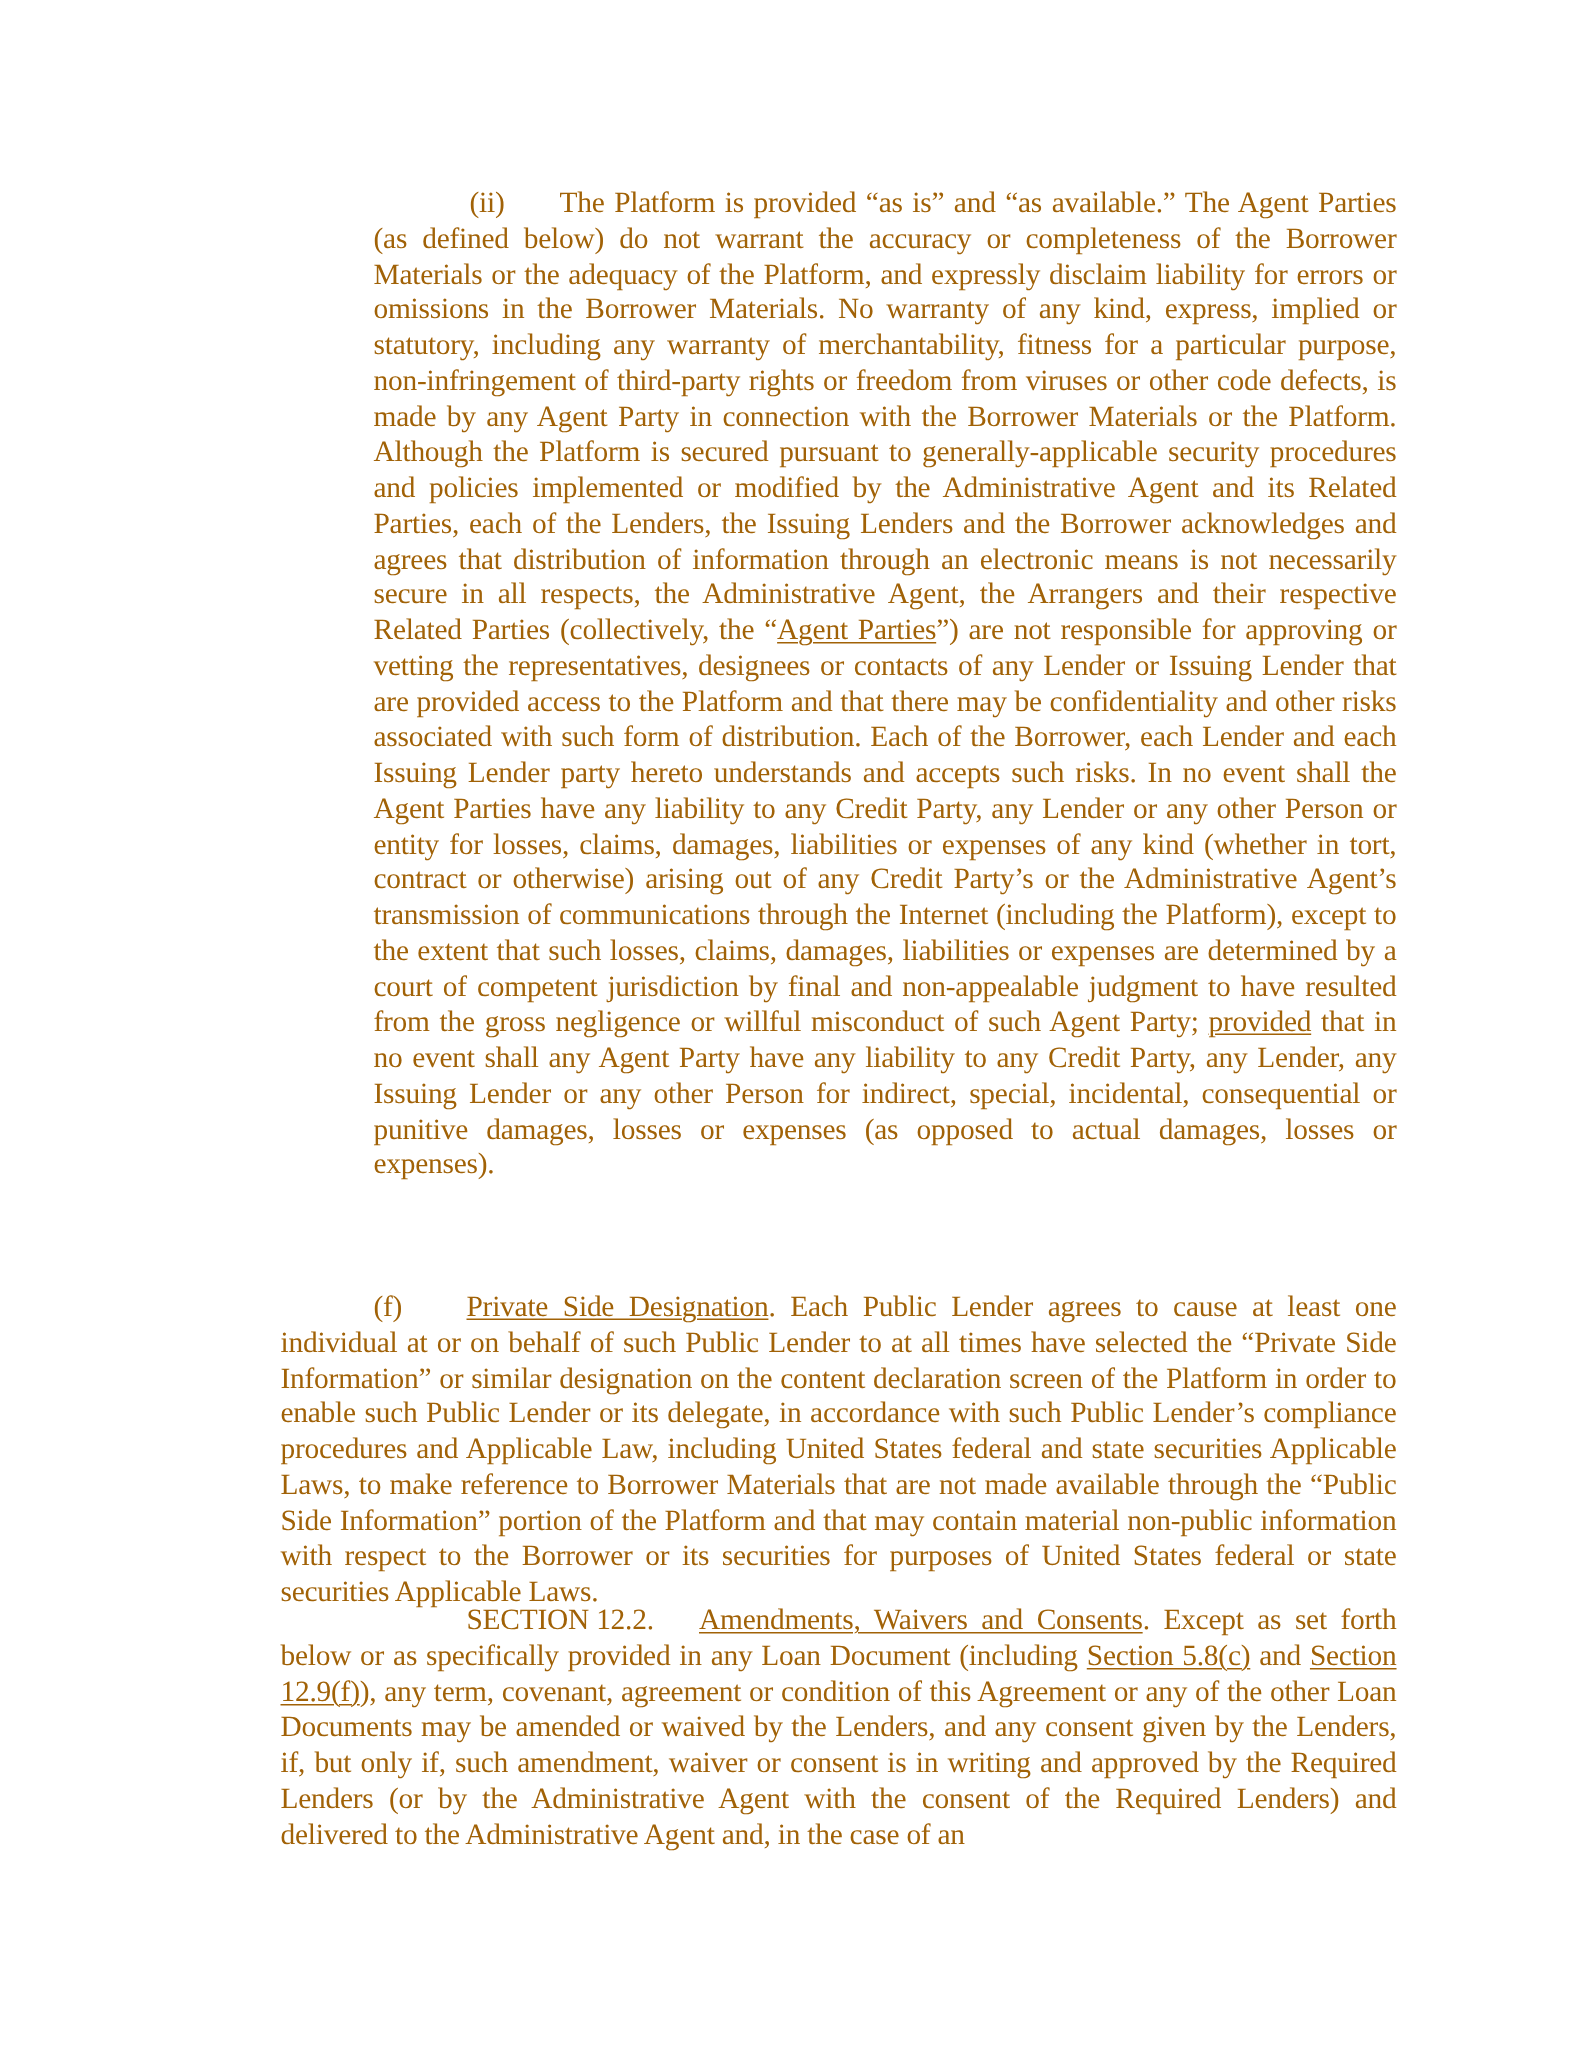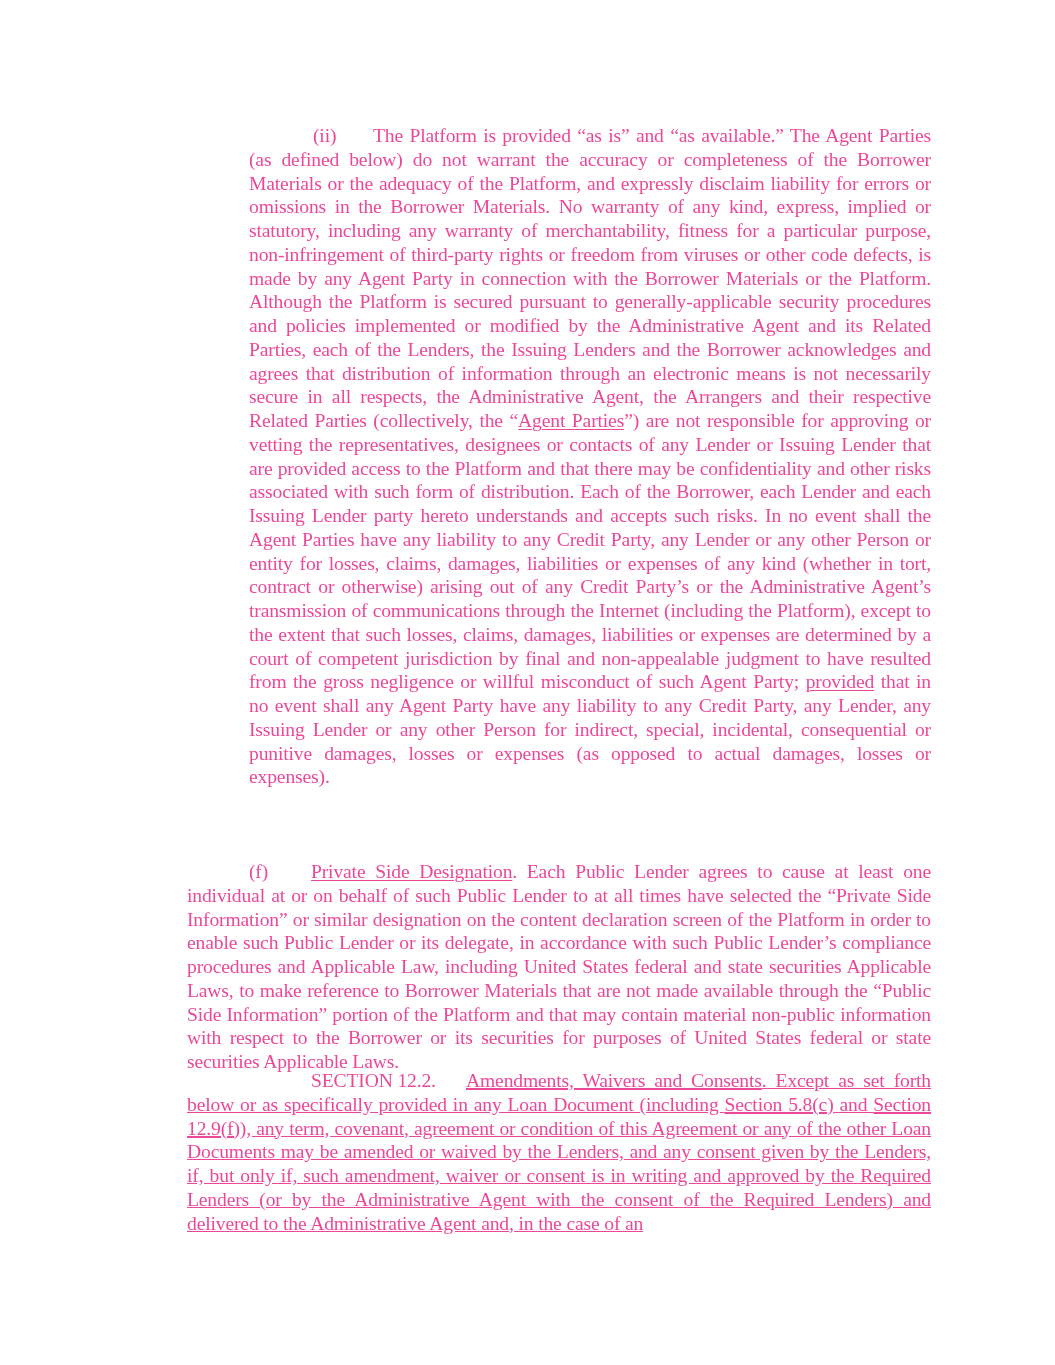--- a/index.html
+++ b/index.html
@@ -1,25 +1,25 @@
 <!DOCTYPE html>
 <html><head>
 <meta charset="utf-8">
 <style>
   html, body { margin: 0; padding: 0; background: #ffffff; }
   body { width: 1055px; height: 1365px; position: relative; overflow: hidden; }
   .page {
     position: absolute; left: 0; top: 0; width: 1055px; height: 1365px;
-    font-family: "Liberation Serif", serif; color: #ec4899; font-size: 19.6px;
+    font-family: "Liberation Serif", serif; color: #a16207; font-size: 19.6px;
     line-height: 23.75px;
   }
   .para { position: absolute; text-align: justify; margin: 0; letter-spacing: -0.15px; }
   .ii { left: 249px; width: 682px; top: 124px; }
   .f { left: 187px; width: 744px; top: 860px; }
-  .s122 { left: 187px; width: 744px; top: 1069px; text-decoration: underline; }
+  .s122 { left: 187px; width: 744px; top: 1069px; }
   .u { text-decoration: underline; text-underline-offset: 2px; text-decoration-thickness: 1px; }
   .lead-ii { display: inline-block; width: 124px; padding-left: 64px; box-sizing: border-box; }
   .lead-f { display: inline-block; width: 124px; padding-left: 62px; box-sizing: border-box; }
   .lead-s { display: inline-block; width: 279px; padding-left: 124px; box-sizing: border-box; white-space: nowrap; }
 </style>
 </head>
 <body>
 
 <div class="page">
 

